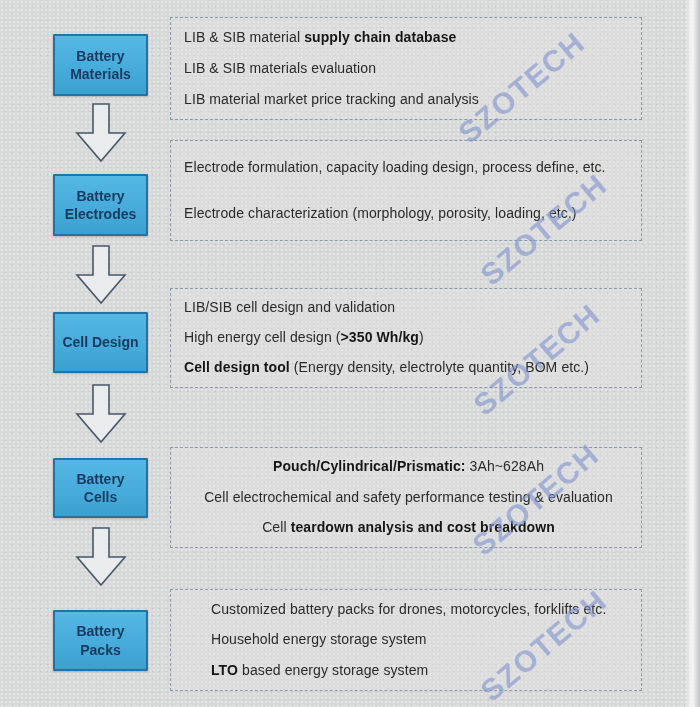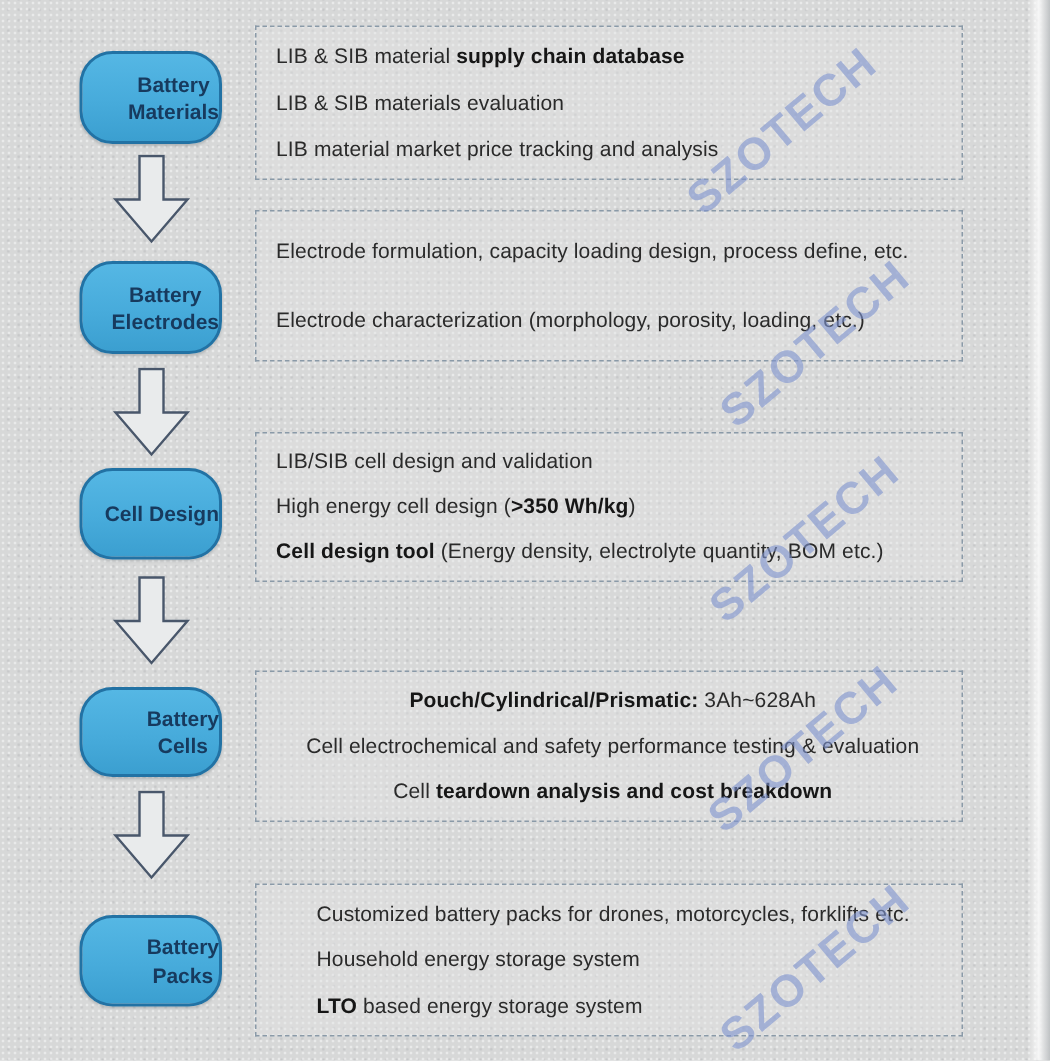--- a/index.html
+++ b/index.html
@@ -13,24 +13,24 @@
     background-position:0 0,2px 3px;
     font-family:"Liberation Sans", sans-serif;
   }
   .edge-right{
     position:absolute;top:0;right:0;width:15px;height:100%;z-index:8;pointer-events:none;
     background:linear-gradient(90deg, rgba(255,255,255,0) 0%, rgba(252,252,252,0.85) 50%, #bfc2c4 100%);
   }
   
   .stage{
     position:absolute;left:53px;width:95px;
-    display:flex;align-items:center;justify-content:flex-end;text-align:center;
+    display:flex;align-items:center;justify-content:center;text-align:center;
     background:linear-gradient(180deg,#55b7e4 0%, var(--stage-fill,#47abdb) 55%, #3b9fd0 100%);
     border:2px solid var(--stage-border,#2272a4);
-    border-radius:22px;box-sizing:border-box;
+    border-radius:1px;box-sizing:border-box;
     box-shadow:0 1px 2px rgba(60,70,80,0.25);
   }
   .stage .lbl{
     white-space:pre-line;font-weight:bold;font-size:14px;line-height:1.32;
     color:var(--stage-text,#173a5e);
   }
   .s1{top:34px;height:62px;}
   .s2{top:174px;height:62px;}
   .s3{top:312px;height:61px;}
   .s4{top:458px;height:60px;}

